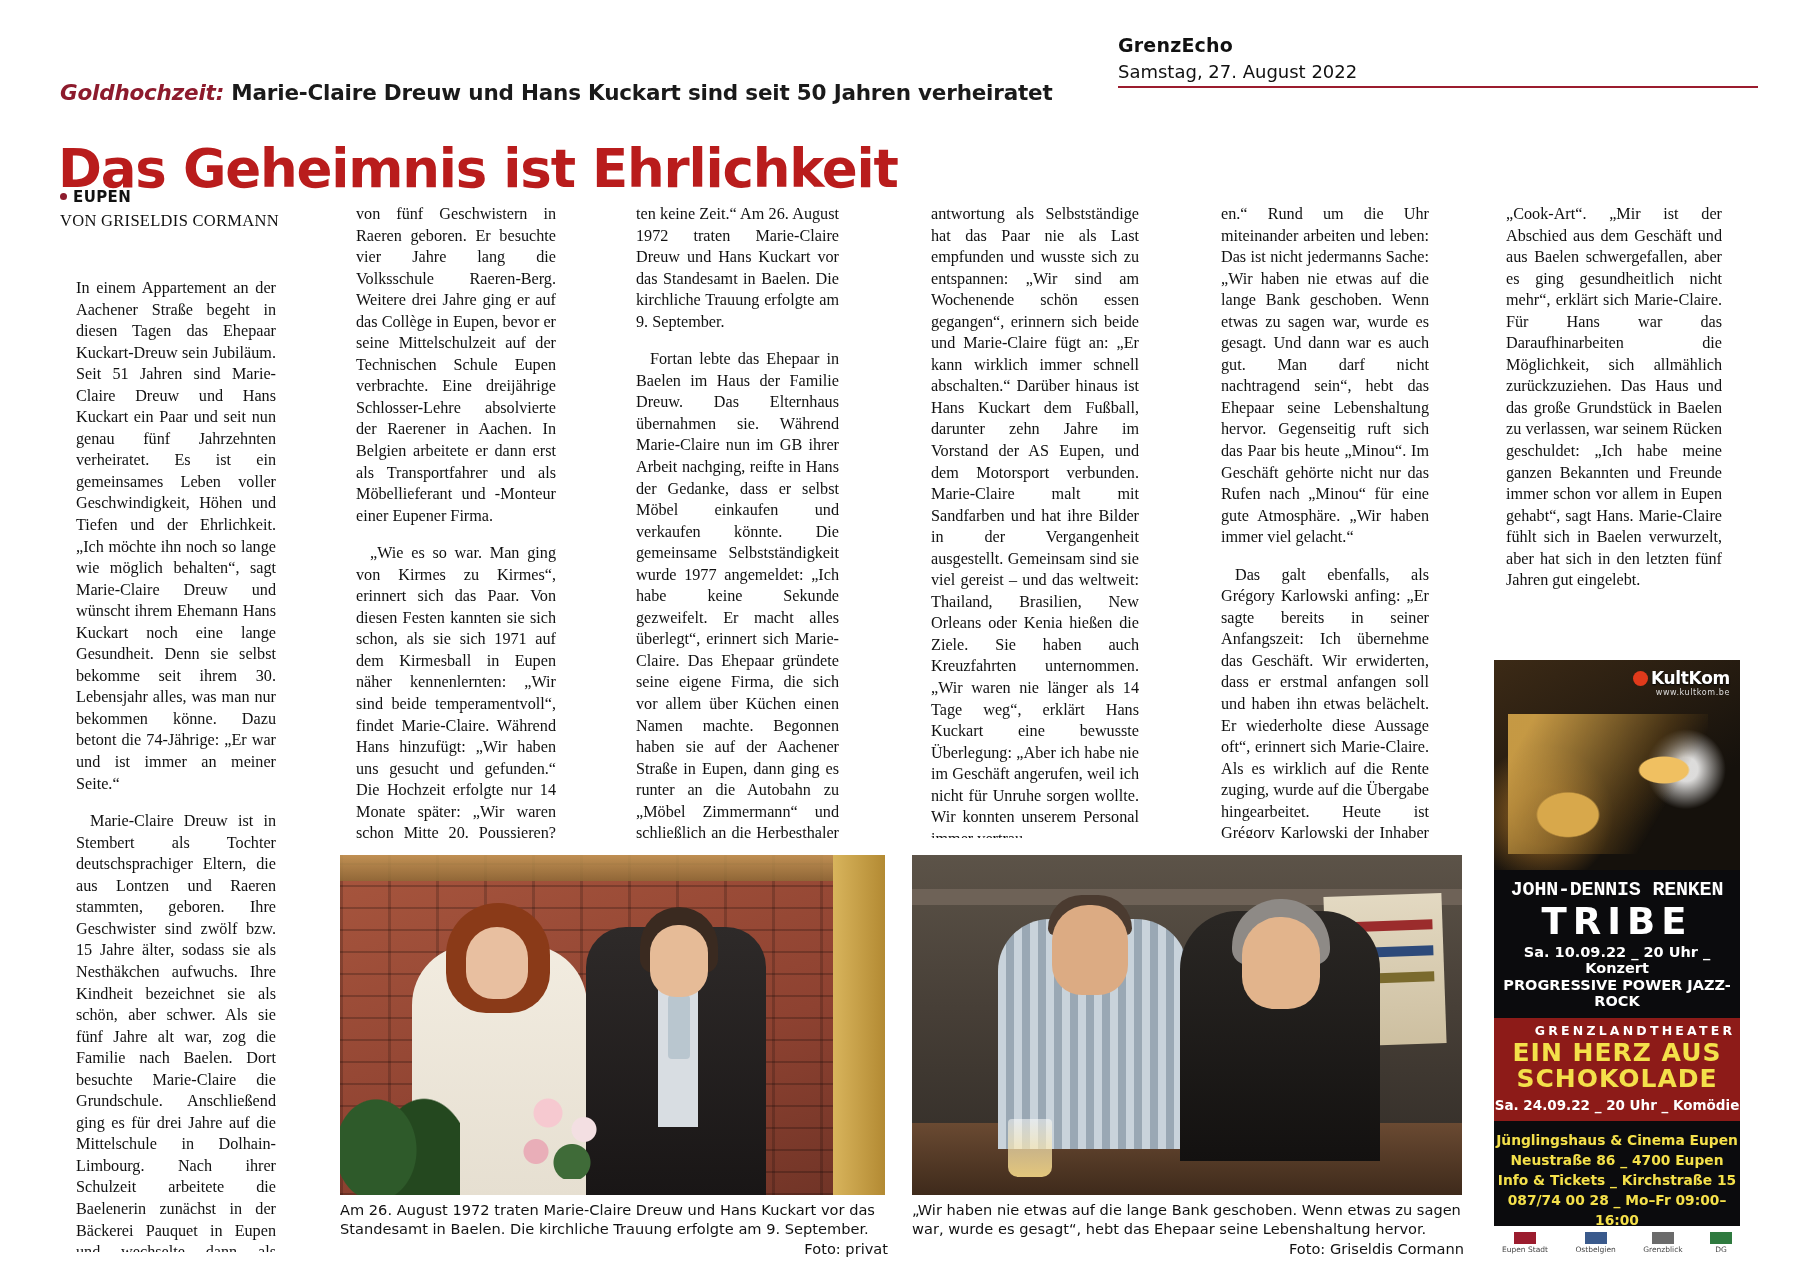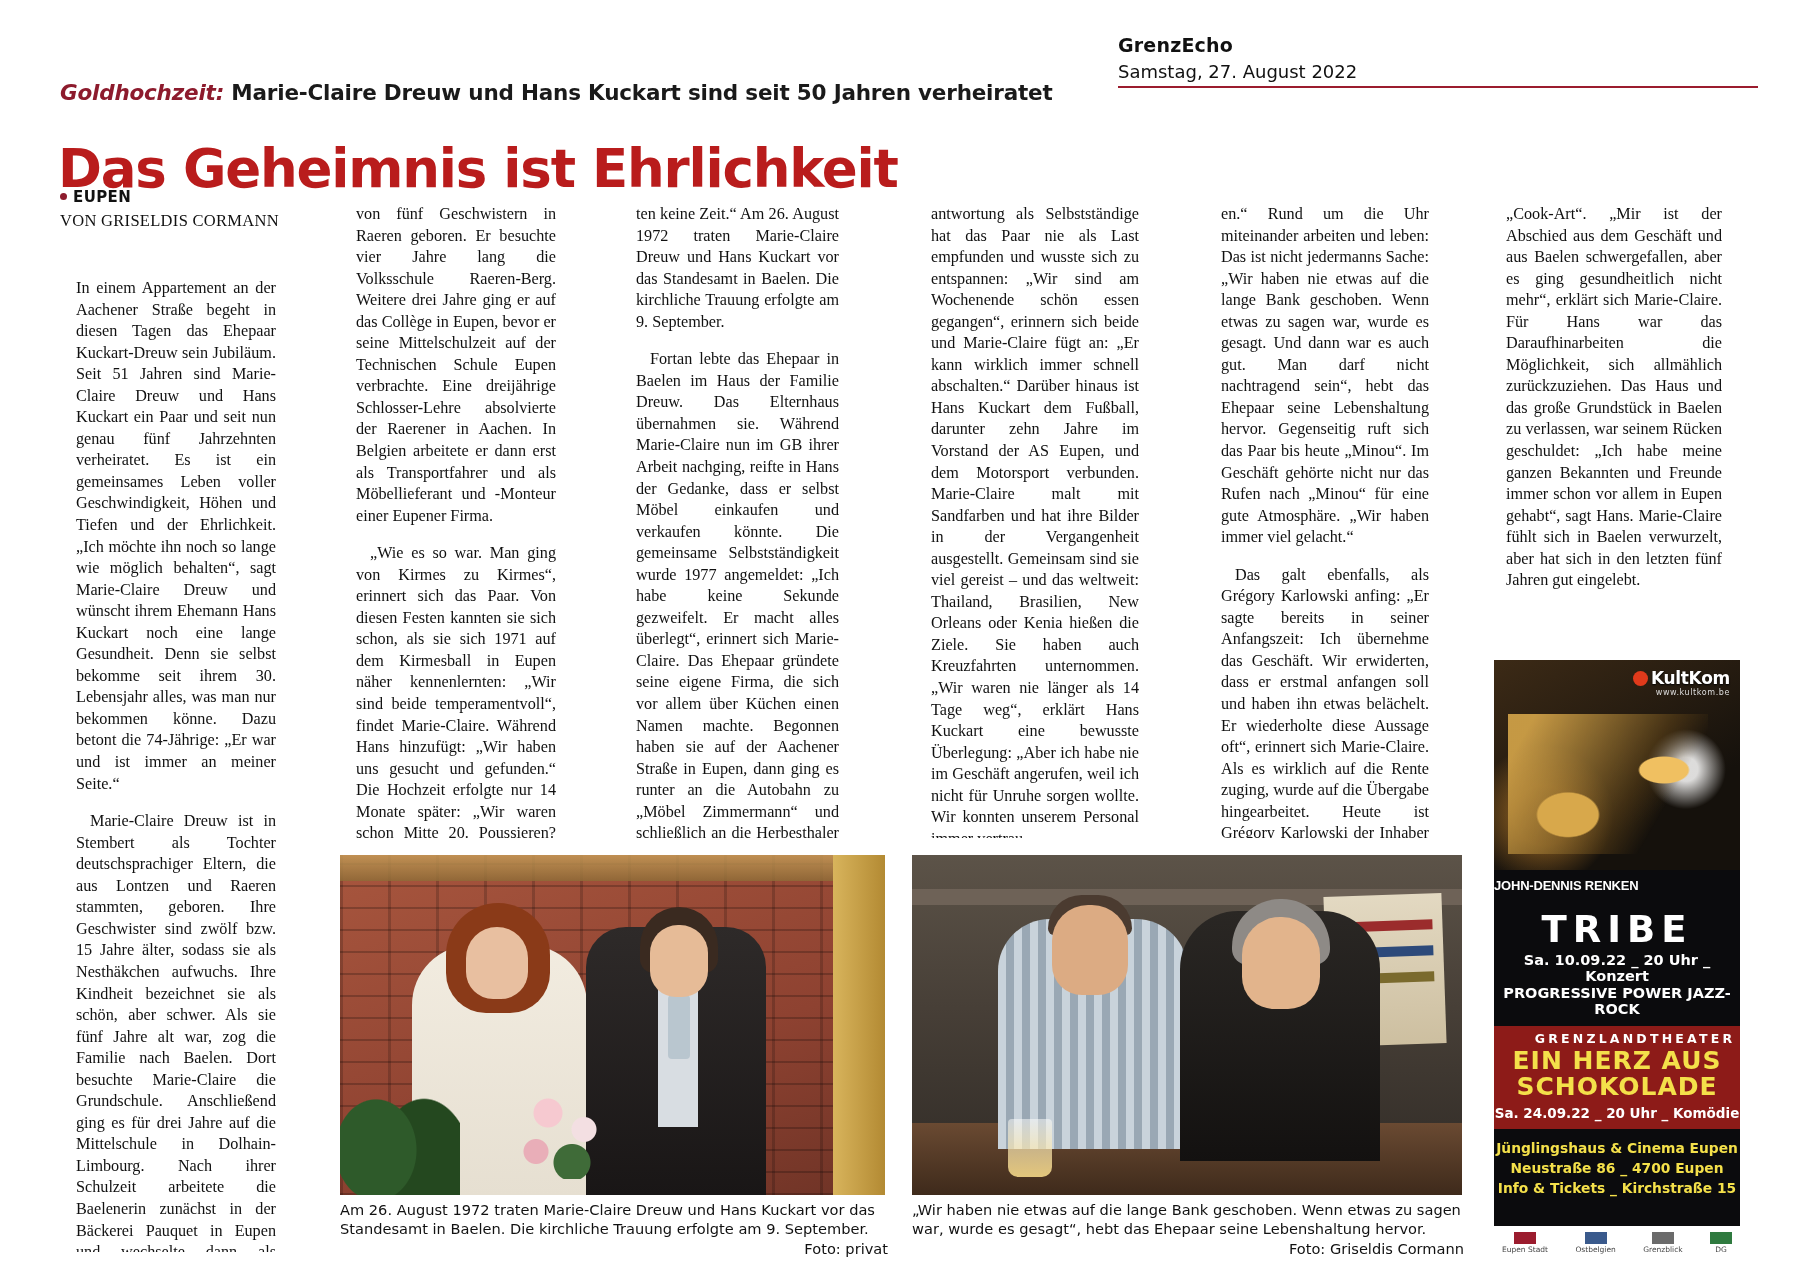--- a/index.html
+++ b/index.html
@@ -314,32 +314,33 @@
     background: #e03a1b;
     margin-right: 3px;
     vertical-align: -2px;
   }
   .ad-logo-sub {
     position: absolute; right: 10px; top: 28px;
     font-family: "DejaVu Sans", sans-serif;
     font-size: 8px; letter-spacing: .6px; color: #ddd;
   }
   .ad-artist {
-    font-family: Liberation Sans, sans-serif;
-    font-size: 13px; font-weight: 700;
+    font-family: Liberation Mono, monospace;
+    font-size: 20px; font-weight: 700;
+    text-align: center;
     letter-spacing: -.2px;
     padding-top: 8px;
   }
   .ad-tribe {
     font-family: "DejaVu Sans", sans-serif;
     font-size: 37px; font-weight: 700;
     text-align: center;
     letter-spacing: 6px;
     line-height: 1;
-    margin-top: 18px;
+    margin-top: 2px;
   }
   .ad-date {
     font-family: "DejaVu Sans", sans-serif;
     font-size: 14.5px; font-weight: 700;
     text-align: center;
     margin-top: 4px;
   }
   .ad-genre {
     font-family: "DejaVu Sans", sans-serif;
     font-size: 14.5px; font-weight: 700;
@@ -523,20 +524,21 @@
       <div class="ad-theater">GRENZLANDTHEATER</div>
       <div class="ad-play">EIN HERZ AUS</div>
       <div class="ad-play2">SCHOKOLADE</div>
       <div class="ad-date2">Sa. 24.09.22 _ 20 Uhr _ Komödie</div>
     </div>
 
     <div class="ad-venue">
       <div>Jünglingshaus &amp; Cinema Eupen</div>
       <div>Neustraße 86 _ 4700 Eupen</div>
       <div>Info &amp; Tickets _ Kirchstraße 15</div>
+      <div>087/74 00 28 _ Mo–Fr 09:00–16:00</div>
     </div>
 
     <div class="ad-footer">
       <div class="ad-foot-mark">
         <span class="sq"></span>
         <span>Eupen Stadt</span>
       </div>
       <div class="ad-foot-mark b">
         <span class="sq"></span>
         <span>Ostbelgien</span>

